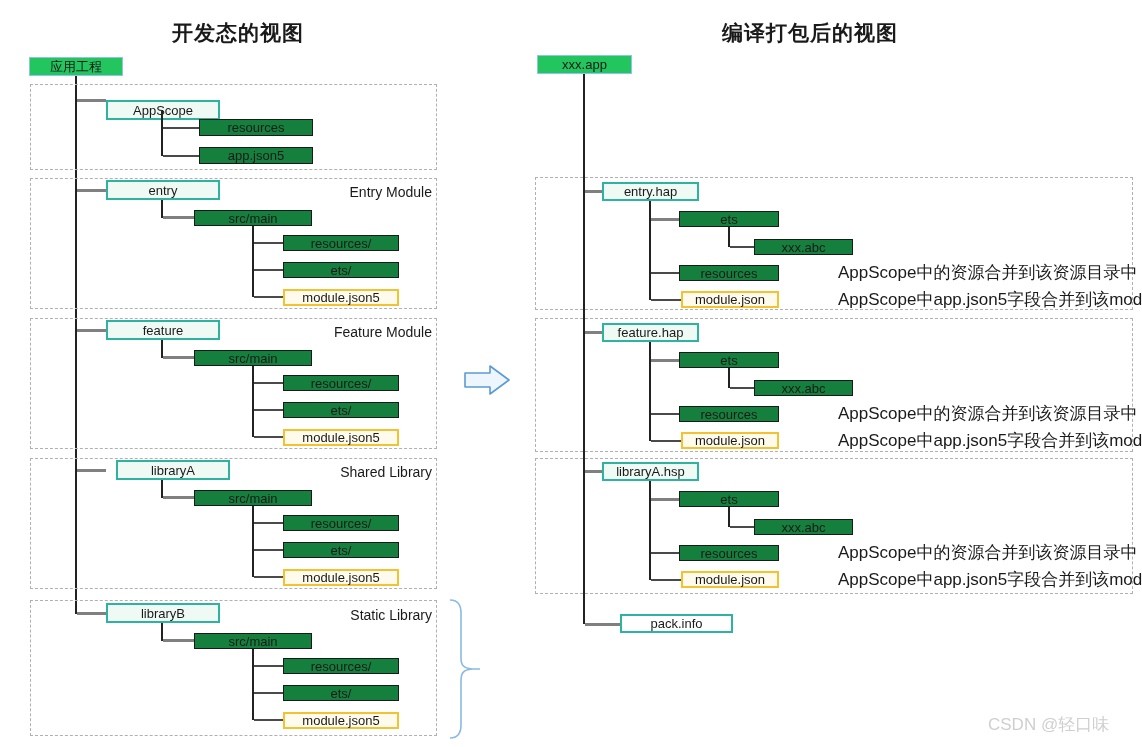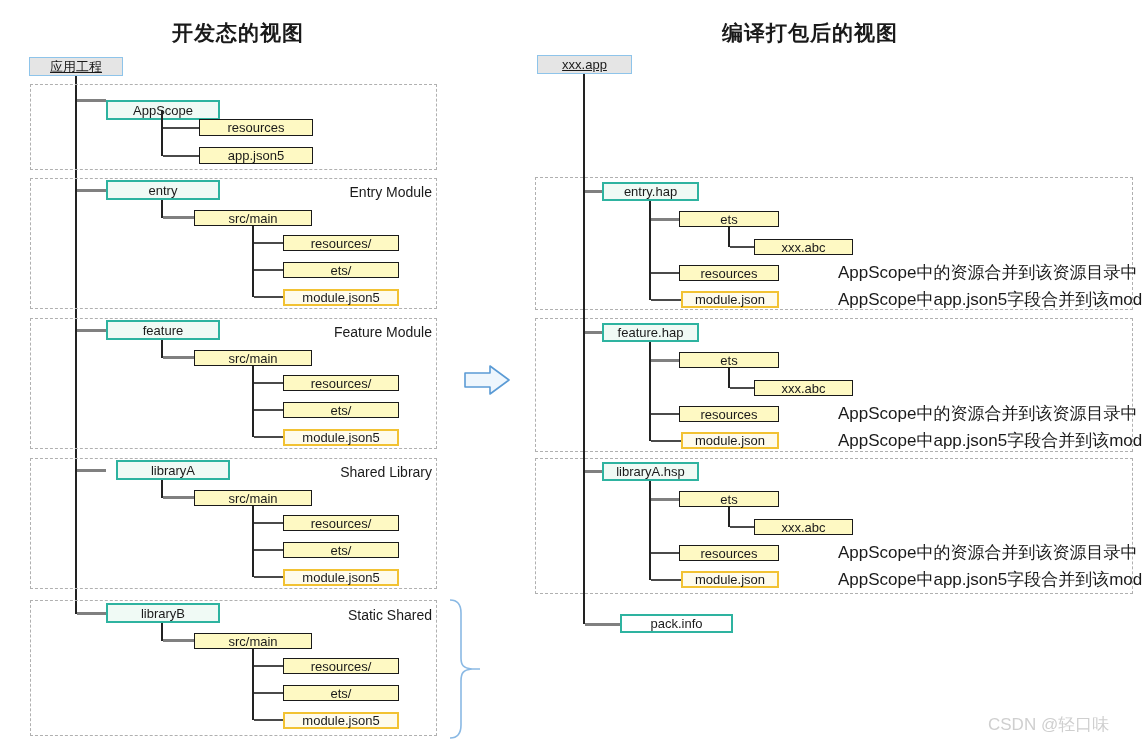--- a/index.html
+++ b/index.html
@@ -1,23 +1,23 @@
 <!DOCTYPE html>
 <html><head>
 <meta charset="utf-8">
 <style>
   html,body{margin:0;padding:0;background:#ffffff;}
   #canvas{position:relative;width:1142px;height:747px;background:#ffffff;overflow:hidden;
           font-family:"Liberation Sans","DejaVu Sans",sans-serif;color:#1a1a1a;}
   .title{position:absolute;font-size:21px;font-weight:bold;letter-spacing:1px;text-align:center;white-space:nowrap;}
   .box{position:absolute;box-sizing:border-box;display:flex;align-items:center;justify-content:center;
-       background:#fef9c3;border:1.5px solid #1a1a1a;font-size:13px;white-space:nowrap;line-height:1;}
+       background:#15803d;border:1.5px solid #1a1a1a;font-size:13px;white-space:nowrap;line-height:1;}
   .box.teal{border:2px solid #2eb3a0;background:#f0faf5;}
   .box.teal-white{border:2px solid #2eb3a0;background:#ffffff;}
-  .box.blue{border:1.5px solid #8ec4ea;background:#e5e5e5;text-decoration:underline;}
+  .box.blue{border:1.5px solid #8ec4ea;background:#22c55e;}
   .box.yellow{border:2px solid #f2c233;background:#fefbec;}
   .dashed{position:absolute;box-sizing:border-box;border:1px dashed #b0b0b0;background:transparent;}
   .vline{position:absolute;width:2px;background:#222222;}
   .hline{position:absolute;height:2px;background:#4a4a4a;}
   .hline.stub{height:3px;background:#808080;}
   .typelabel{position:absolute;font-size:14px;text-align:right;width:130px;white-space:nowrap;}
   .ann{position:absolute;font-size:17px;white-space:nowrap;line-height:16px;}
   .note{position:absolute;font-size:14px;white-space:nowrap;}
   .wm{position:absolute;font-size:17px;color:#cfcfcf;white-space:nowrap;}
   svg{position:absolute;overflow:visible;}
@@ -83,21 +83,21 @@
   <div class="hline" style="left:254px;top:522px;width:29px;"></div>
   <div class="box" style="left:283px;top:515px;width:116px;height:16px;">resources/</div>
   <div class="hline" style="left:254px;top:549px;width:29px;"></div>
   <div class="box" style="left:283px;top:542px;width:116px;height:16px;">ets/</div>
   <div class="hline" style="left:254px;top:576px;width:29px;"></div>
   <div class="box yellow" style="left:283px;top:569px;width:116px;height:17px;">module.json5</div>
 
   <div class="dashed" style="left:30px;top:600px;width:407px;height:136px;"></div>
   <div class="hline stub" style="left:77px;top:612px;width:29px;"></div>
   <div class="box teal" style="left:106px;top:603px;width:114px;height:20px;">libraryB</div>
-  <div class="typelabel" style="left:302px;top:607px;">Static Shared</div>
+  <div class="typelabel" style="left:302px;top:607px;">Static Library</div>
   <div class="vline" style="left:161px;top:623px;height:18px;"></div>
   <div class="hline stub" style="left:163px;top:639px;width:31px;"></div>
   <div class="box" style="left:194px;top:633px;width:118px;height:16px;">src/main</div>
   <div class="vline" style="left:252px;top:649px;height:71px;"></div>
   <div class="hline" style="left:254px;top:665px;width:29px;"></div>
   <div class="box" style="left:283px;top:658px;width:116px;height:16px;">resources/</div>
   <div class="hline" style="left:254px;top:692px;width:29px;"></div>
   <div class="box" style="left:283px;top:685px;width:116px;height:16px;">ets/</div>
   <div class="hline" style="left:254px;top:719px;width:29px;"></div>
   <div class="box yellow" style="left:283px;top:712px;width:116px;height:17px;">module.json5</div>

